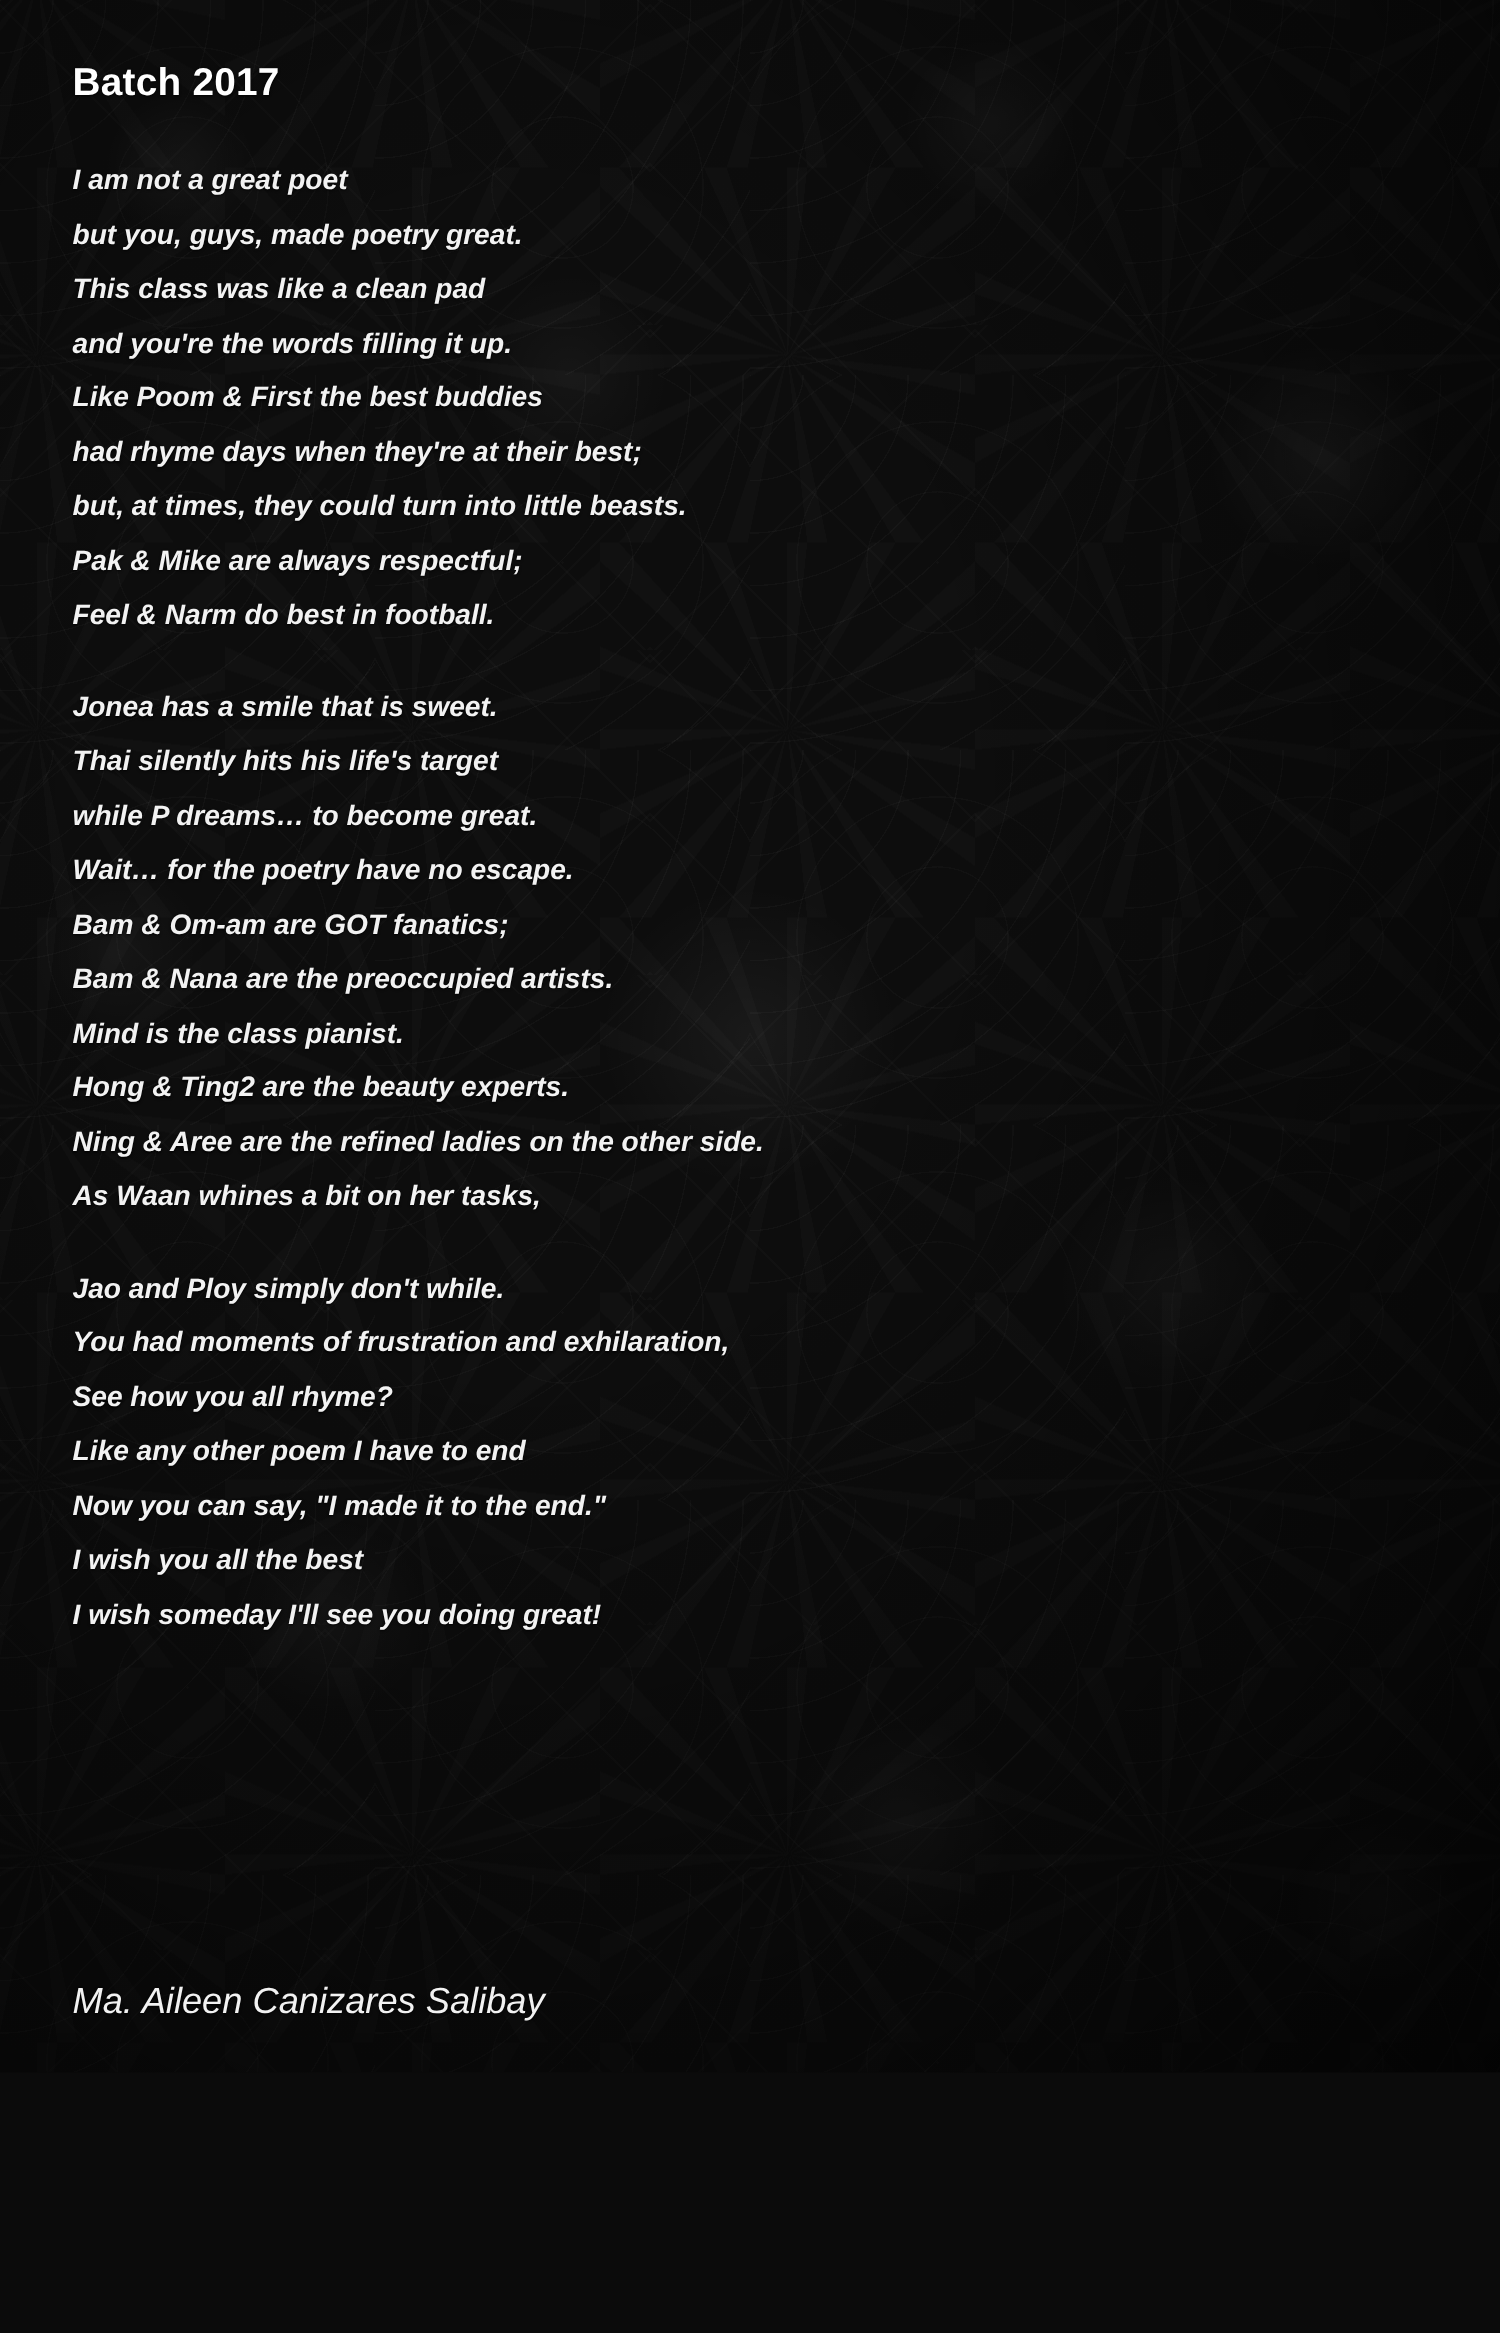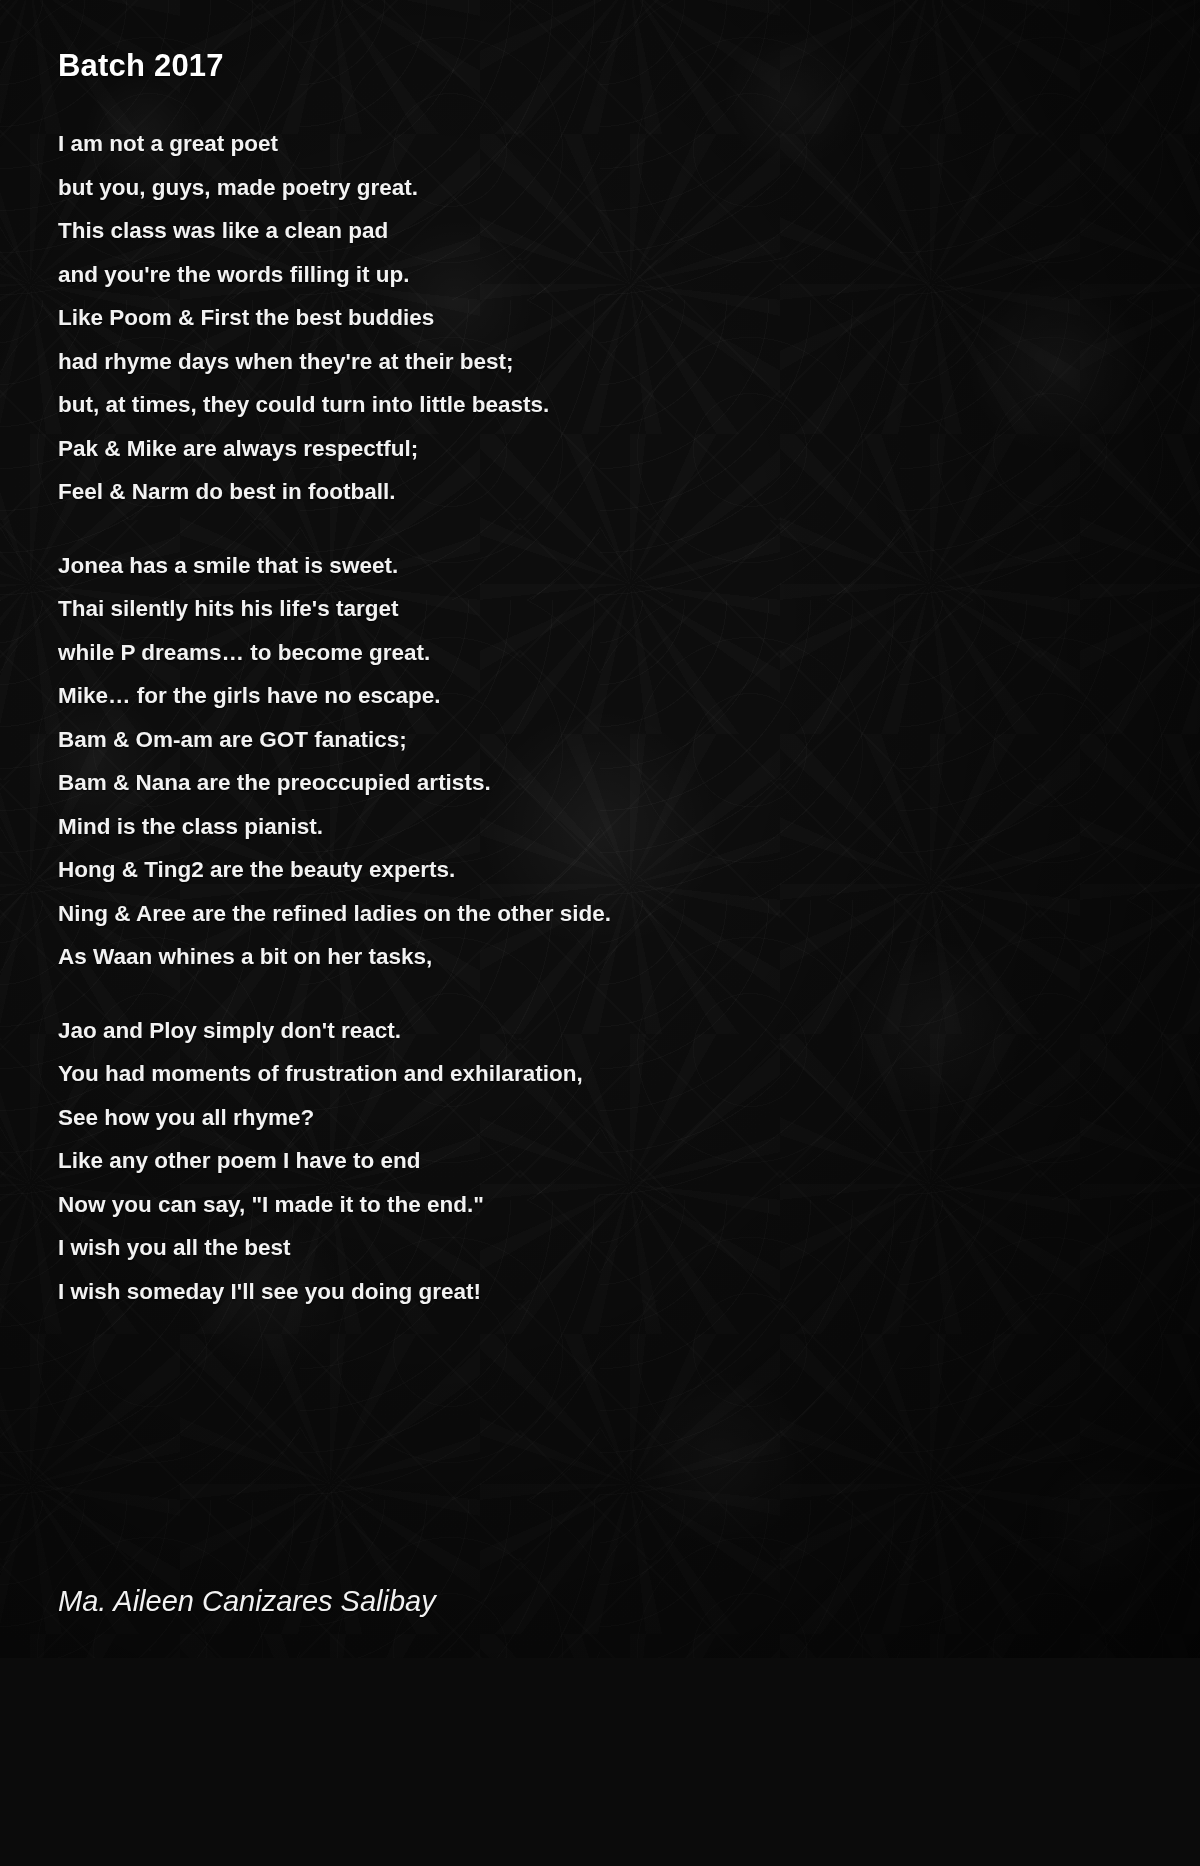--- a/index.html
+++ b/index.html
@@ -78,20 +78,21 @@
     font-weight: bold;
     letter-spacing: 0.2px;
     margin: 8px 0 38px 2px;
     text-shadow: 0 1px 2px rgba(0,0,0,0.9);
   }
   .poem-body {
     margin: 0 0 0 2px;
   }
   .stanza {
     margin-bottom: 30px;
+    font-style: italic;
   }
   .line {
     color: #f2f2f2;
     font-size: 22.5px;
     font-weight: bold;
     line-height: 43.5px;
     white-space: pre-wrap;
     text-shadow: 0 1px 2px rgba(0,0,0,0.85);
   }
   .author {
@@ -127,31 +128,31 @@
         <div class="line">had rhyme days when they're at their best;</div>
         <div class="line">but, at times, they could turn into little beasts.</div>
         <div class="line">Pak &amp; Mike are always respectful;</div>
         <div class="line">Feel &amp; Narm do best in football.</div>
       </div>
 
       <div class="stanza">
         <div class="line">Jonea has a smile that is sweet.</div>
         <div class="line">Thai silently hits his life's target</div>
         <div class="line">while P dreams… to become great.</div>
-        <div class="line">Mike… for the girls have no escape.</div>
+        <div class="line">Wait… for the poetry have no escape.</div>
         <div class="line">Bam &amp; Om-am are GOT fanatics;</div>
         <div class="line">Bam &amp; Nana are the preoccupied artists.</div>
         <div class="line">Mind is the class pianist.</div>
         <div class="line">Hong &amp; Ting2 are the beauty experts.</div>
         <div class="line">Ning &amp; Aree are the refined ladies on the other side.</div>
         <div class="line">As Waan whines a bit on her tasks,</div>
       </div>
 
       <div class="stanza">
-        <div class="line">Jao and Ploy simply don't react.</div>
+        <div class="line">Jao and Ploy simply don't while.</div>
         <div class="line">You had moments of frustration and exhilaration,</div>
         <div class="line">See how you all rhyme?</div>
         <div class="line">Like any other poem I have to end</div>
         <div class="line">Now you can say, "I made it to the end."</div>
         <div class="line">I wish you all the best</div>
         <div class="line">I wish someday I'll see you doing great!</div>
       </div>
 
     </div>
   </div>

